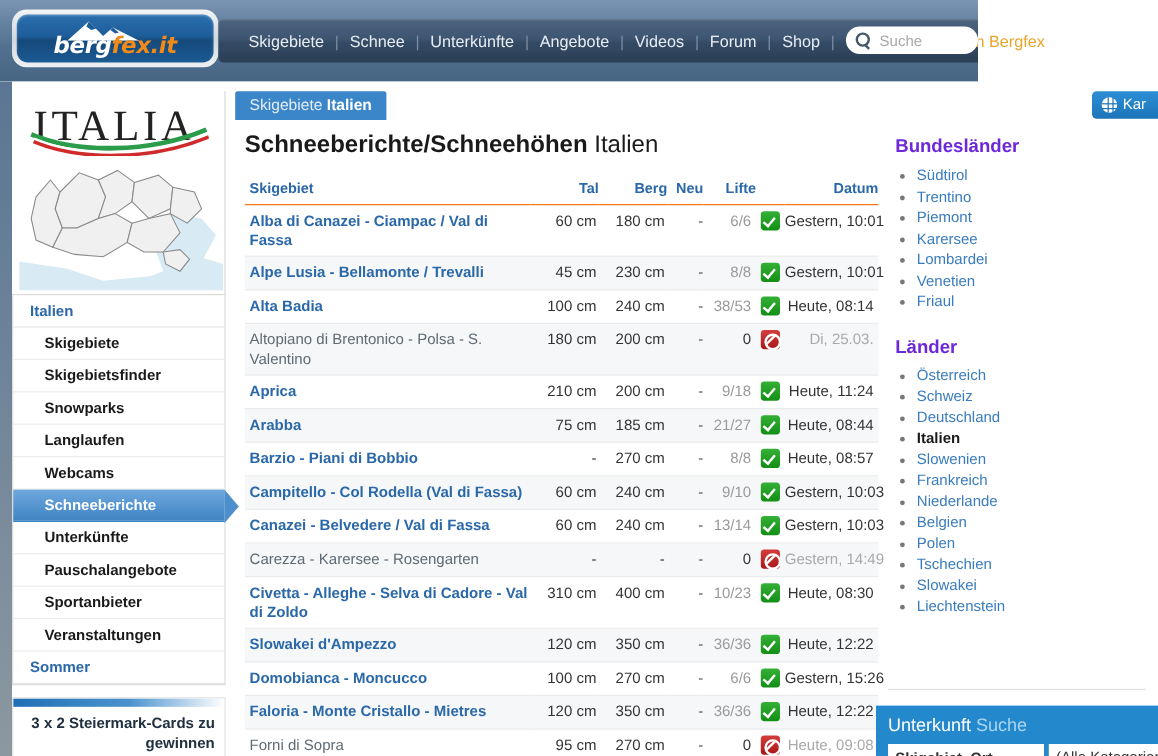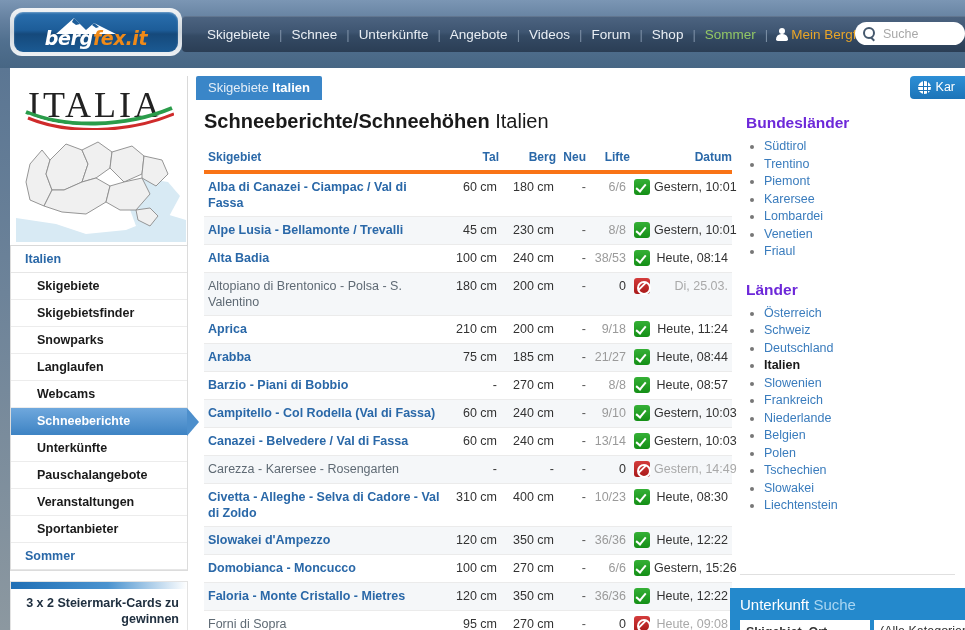--- a/index.html
+++ b/index.html
@@ -6,21 +6,21 @@
   html, body {
     margin: 0; padding: 0;
     width: 965px; height: 630px;
     overflow: hidden;
     font-family: "Liberation Sans", sans-serif;
     background: #ffffff;
   }
 
   
   #topbar {
-    position: absolute; top: 0; left: 0; width: 965px; height: 68px;
+    position: absolute; top: 0; left: 0; width: 815px; height: 68px;
     background: linear-gradient(to bottom, #7b96b4 0%, #64809f 30%, #51708f 60%, #476684 100%);
   }
   #topbar-inner {
     position: absolute; top: 16px; left: 182px; right: 0; height: 36px;
     background: linear-gradient(to bottom, #4d6481 0%, #3e5571 45%, #344a64 55%, #2b3e55 100%);
     border-radius: 4px 0 0 4px;
     box-shadow: inset 0 1px 0 rgba(255,255,255,0.12);
   }
   #logo {
     position: absolute; top: 8px; left: 10px;
@@ -177,21 +177,21 @@
   }
   #h1 b { font-weight: bold; }
 
   table#reports {
     width: 528px; border-collapse: collapse; margin-left: 8px;
     table-layout: fixed;
   }
   table#reports th {
     font-size: 12px; color: #2a68a8; font-weight: bold;
     padding: 3px 0 6px 0; text-align: right;
-    border-bottom: 4px solid #f97316;
+    border-bottom: 1px solid #f97316;
   }
   table#reports th.c-name { text-align: left; padding-left: 4px; }
   table#reports td {
     font-size: 12.5px; padding: 5px 0 5px 0; vertical-align: top;
     border-bottom: 1px solid #ebebeb; color: #333; text-align: right;
     line-height: 16px;
   }
   table#reports tr.alt td { background: #f5f7f9; }
   table#reports td.c-name {
     text-align: left; padding-left: 4px;
@@ -363,22 +363,22 @@
     <div id="navlist">
       <div class="nl-head">Italien</div>
       <div class="nl-item">Skigebiete</div>
       <div class="nl-item">Skigebietsfinder</div>
       <div class="nl-item">Snowparks</div>
       <div class="nl-item">Langlaufen</div>
       <div class="nl-item">Webcams</div>
       <div class="nl-item active">Schneeberichte</div>
       <div class="nl-item">Unterkünfte</div>
       <div class="nl-item">Pauschalangebote</div>
+      <div class="nl-item">Sportanbieter</div>
       <div class="nl-item">Veranstaltungen</div>
-      <div class="nl-item">Sportanbieter</div>
       <div class="nl-head">Sommer</div>
     </div>
 
     <div id="banner">
       <div class="b-strip"></div>
       <div class="b-text">3 x 2 Steiermark-Cards zu gewinnen</div>
 
     </div>
   </div>
 

